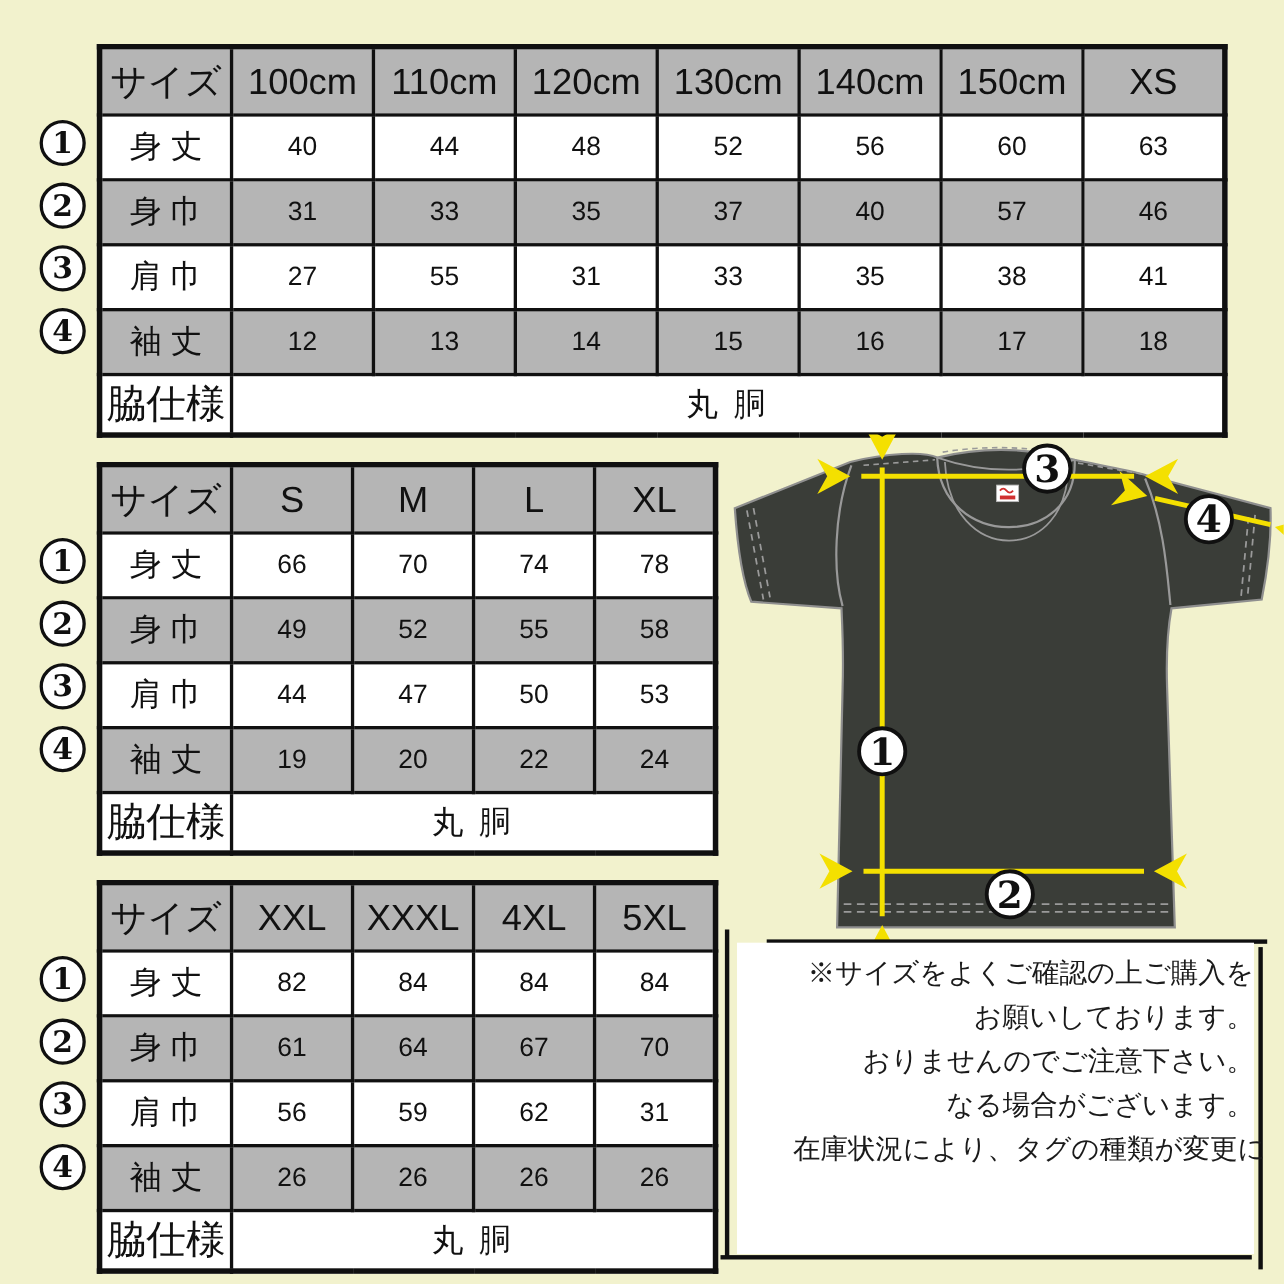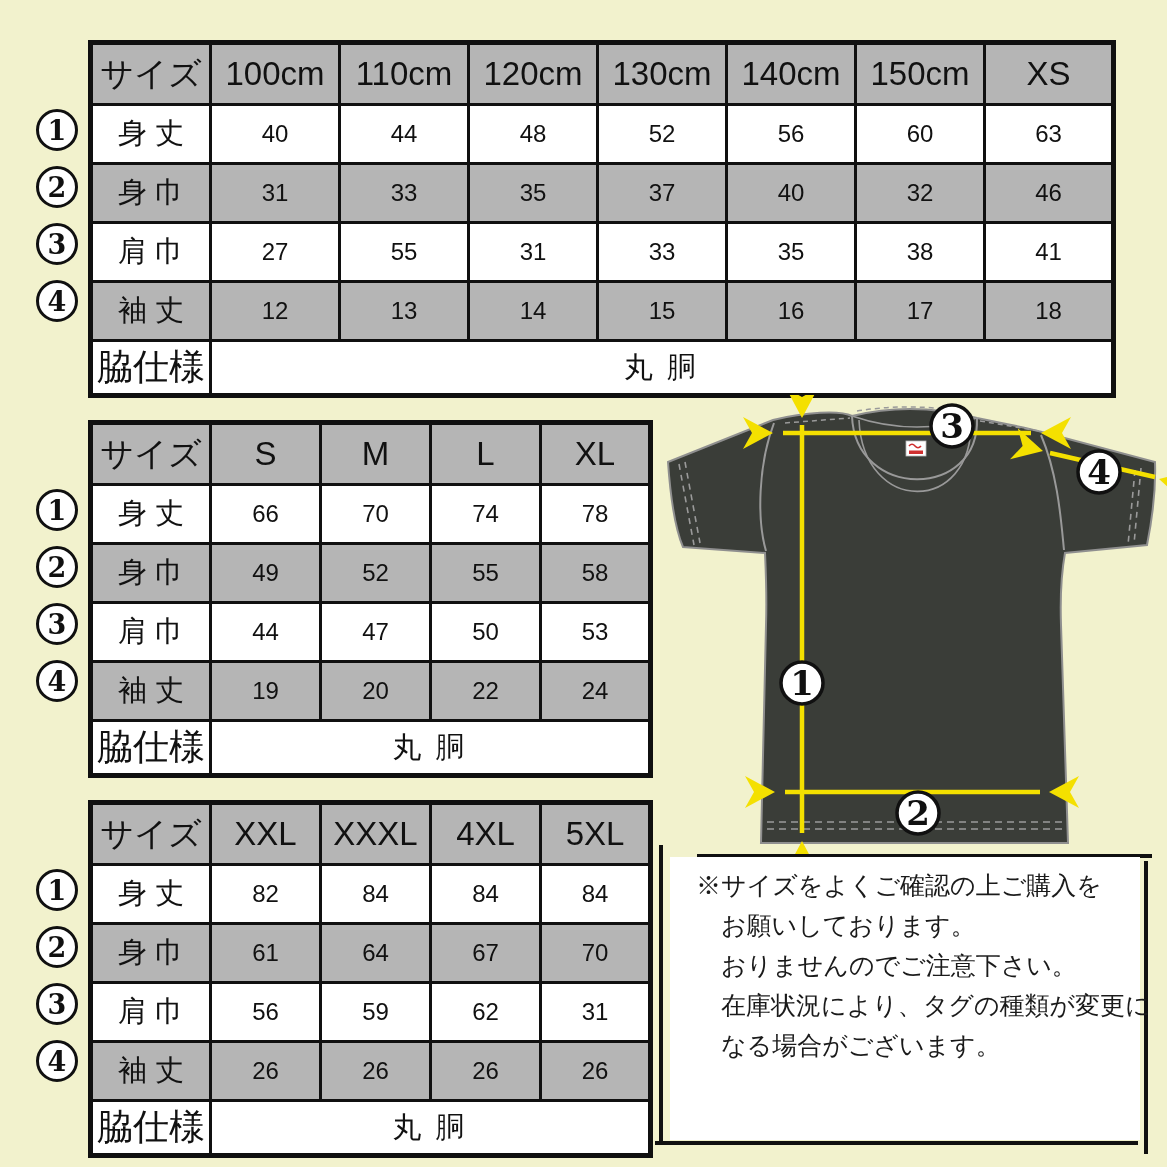--- a/index.html
+++ b/index.html
@@ -18,21 +18,21 @@
   td.hcell{font-size:33px;}
   td.lbl{font-size:29px;}
   td.val{font-size:24px;}
   td.flbl{font-size:36px;}
   td.fval{font-size:29px;letter-spacing:3px;}
   .marker{position:absolute;width:36px;height:36px;border:3px solid #101010;border-radius:50%;
        background:#fff;display:flex;align-items:center;justify-content:center;
        font-family:"DejaVu Serif",serif;font-size:27px;font-weight:bold;color:#101010;
        line-height:1;}
   .notice-box{position:absolute;left:670px;top:857px;width:470px;height:283px;background:#fff;
-       padding:8px 0 0 26px;box-sizing:border-box;}
+       padding:8px 0 0 26px;box-sizing:border-box;text-align:right;}
   .notice-line{font-size:25px;line-height:40px;color:#1a1a1a;white-space:nowrap;}
   .notice-line.ind{padding-left:25px;}
   .frame-line{position:absolute;background:#101010;}
 </style>
 </head>
 <body>
 
 <table class="size-tbl" style="left:88px;top:40px;">
   <colgroup>
       <col style="width:120px">
@@ -65,21 +65,21 @@
     <td class="val">60</td>
     <td class="val">63</td>
   </tr>
   <tr class="gray drow">
     <td class="lbl">身 巾</td>
     <td class="val">31</td>
     <td class="val">33</td>
     <td class="val">35</td>
     <td class="val">37</td>
     <td class="val">40</td>
-    <td class="val">32</td>
+    <td class="val">57</td>
     <td class="val">46</td>
   </tr>
   <tr class="white drow">
     <td class="lbl">肩 巾</td>
     <td class="val">27</td>
     <td class="val">55</td>
     <td class="val">31</td>
     <td class="val">33</td>
     <td class="val">35</td>
     <td class="val">38</td>
@@ -302,15 +302,15 @@
 </svg>
 
 <div class="frame-line" style="left:659px;top:845px;width:4px;height:298px;"></div>
 <div class="frame-line" style="left:697px;top:854px;width:455px;height:4px;"></div>
 <div class="frame-line" style="left:1144px;top:861px;width:4px;height:293px;"></div>
 <div class="frame-line" style="left:655px;top:1141px;width:483px;height:4px;"></div>
 <div class="notice-box">
   <div class="notice-line">※サイズをよくご確認の上ご購入を</div>
   <div class="notice-line ind">お願いしております。</div>
   <div class="notice-line ind">おりませんのでご注意下さい。</div>
+  <div class="notice-line ind">なる場合がございます。</div>
   <div class="notice-line ind">在庫状況により、タグの種類が変更に</div>
-  <div class="notice-line ind">なる場合がございます。</div>
 </div>
 
 </body></html>

